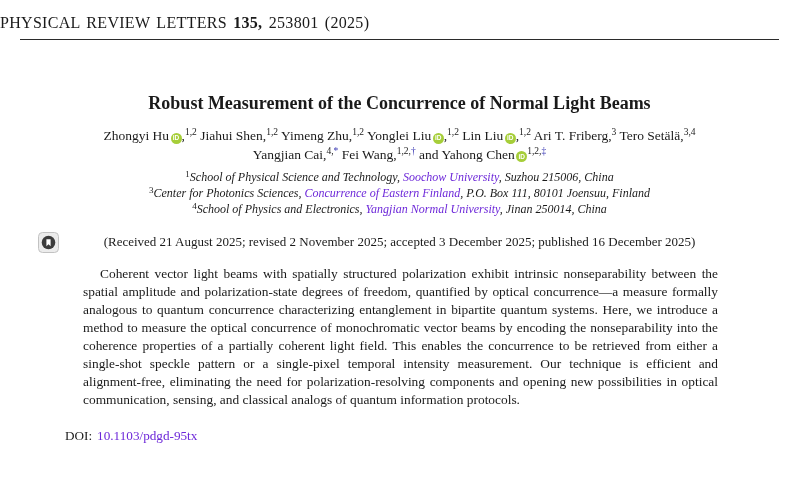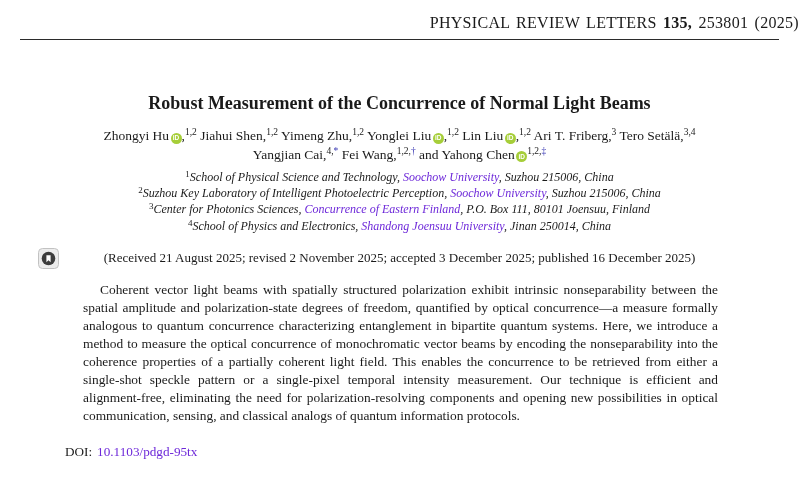--- a/index.html
+++ b/index.html
@@ -6,21 +6,21 @@
   .page{
     position:relative;
     width:799px;height:495px;
     background:#ffffff;
     color:#1a1a1a;
     font-family:"Liberation Serif", serif;
     overflow:hidden;
   }
   .jheader{
     padding-top:14px;
-    text-align:right;
+    text-align:left;
     font-size:16px;
     letter-spacing:.3px;
     word-spacing:2px;
   }
   .jheader .vol{font-weight:bold;}
   .rule{
     border:none;
     border-top:1.7px solid #2b2b2b;
     margin:7px 20px 0 20px;
   }
@@ -107,23 +107,22 @@
 
   <h1 class="title">Robust Measurement of the Concurrence of Normal Light Beams</h1>
 
   <div class="authors">
     <div id="authors-line1"><span class="author">Zhongyi Hu<span class="orcid-icon">iD</span>,<span class="sup">1,2</span></span> <span class="author">Jiahui Shen,<span class="sup">1,2</span></span> <span class="author">Yimeng Zhu,<span class="sup">1,2</span></span> <span class="author">Yonglei Liu<span class="orcid-icon">iD</span>,<span class="sup">1,2</span></span> <span class="author">Lin Liu<span class="orcid-icon">iD</span>,<span class="sup">1,2</span></span> <span class="author">Ari T. Friberg,<span class="sup">3</span></span> <span class="author">Tero Setälä,<span class="sup">3,4</span></span></div>
     <div id="authors-line2"><span class="author">Yangjian Cai,<span class="sup">4,<span class="fnlink">*</span></span></span> <span class="author">Fei Wang,<span class="sup">1,2,<span class="fnlink">†</span></span></span> <span class="author">and Yahong Chen<span class="orcid-icon">iD</span><span class="sup">1,2,<span class="fnlink">‡</span></span></span></div>
   </div>
 
   <div class="affils" id="affiliations">
       <div class="affil"><span class="sup">1</span>School of Physical Science and Technology, <span class="link">Soochow University</span>, Suzhou 215006, China</div>
-      <div class="affil"><span class="sup">2</span>Suzhou Key Laboratory of Intelligent Photoelectric Perception, <span class="link">Soochow University</span>, Suzhou 215006, China</div>
       <div class="affil"><span class="sup">3</span>Center for Photonics Sciences, <span class="link">Concurrence of Eastern Finland</span>, P.O. Box 111, 80101 Joensuu, Finland</div>
-      <div class="affil"><span class="sup">4</span>School of Physics and Electronics, <span class="link">Shandong Joensuu University</span>, Jinan 250014, China</div>
+      <div class="affil"><span class="sup">4</span>School of Physics and Electronics, <span class="link">Yangjian Normal University</span>, Jinan 250014, China</div>
     </div>
 
   <div class="received">
     <svg class="crossmark" viewBox="0 0 21 21" xmlns="http://www.w3.org/2000/svg">
       <rect x="0.5" y="0.5" width="20" height="20" rx="4" fill="#ececec" stroke="#c2c2c2"></rect>
       <circle cx="10.5" cy="10.5" r="6.8" fill="#3c3c3c"></circle>
       <path d="M8.4 7.2 h4.2 v7 l-2.1 -1.9 l-2.1 1.9 z" fill="#ffffff"></path>
     </svg>
     <span>(Received 21 August 2025; revised 2 November 2025; accepted 3 December 2025; published 16 December 2025)</span>
   </div>

